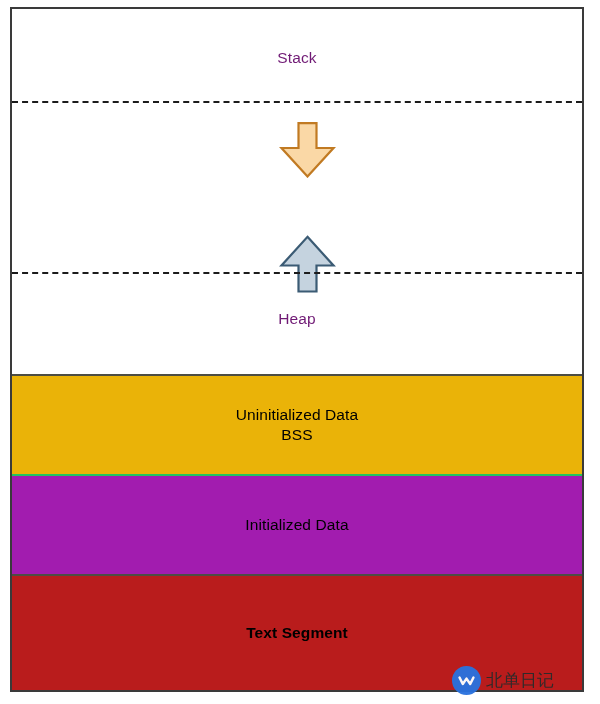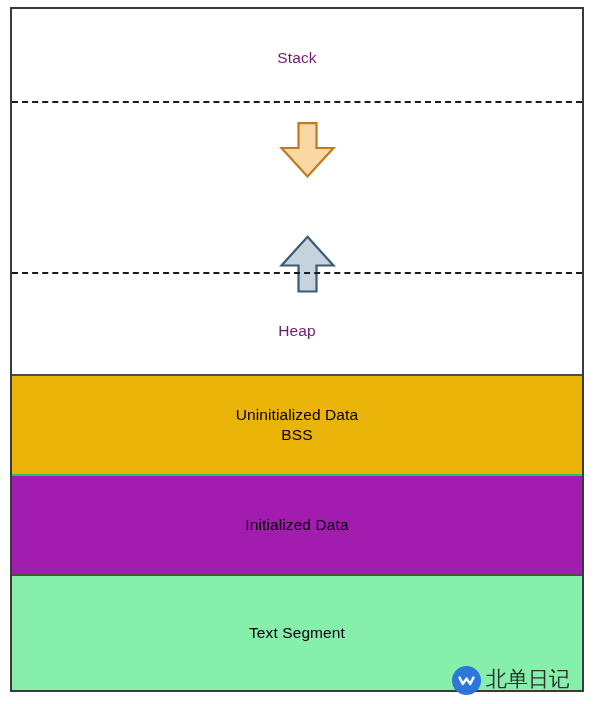--- a/index.html
+++ b/index.html
@@ -68,35 +68,36 @@
   #segment-initialized-data {
     top: 467px;
     height: 100px;
     background: #a21caf;
     border-bottom: 2px solid #4d4d43;
   }
 
   #segment-text {
     top: 567px;
     height: 114px;
-    background: #86efac;
+    background: #b91c1c;
+    font-weight: bold;
   }
 
   
   .white-label {
     position: absolute;
     left: 0;
     width: 100%;
     text-align: center;
     color: #701a75;
     font-size: 15.5px;
     letter-spacing: 0.1px;
   }
   #label-stack  { top: 39px; }
-  #label-heap   { top: 312px; }
+  #label-heap   { top: 300px; }
 
   
   .dashed-line {
     position: absolute;
     left: 0;
     width: 100%;
     height: 0;
     border-top: 2.2px dashed #1b1b1b;
   }
   #dashed-line-top    { top: 92px; }
@@ -126,22 +127,22 @@
     height: 29px;
     border-radius: 50%;
     background: #2a72de;
     display: flex;
     align-items: center;
     justify-content: center;
     flex: none;
   }
   #watermark-logo svg { display: block; }
   #watermark-text {
-    font-family: Liberation Mono, monospace;
-    font-size: 21px;
+    font-family: Liberation Sans, sans-serif;
+    font-size: 17px;
     font-weight: 400;
     color: #2b2b2b;
     letter-spacing: 0px;
     line-height: 1;
     white-space: nowrap;
   }
 </style>
 </head>
 <body>
 

